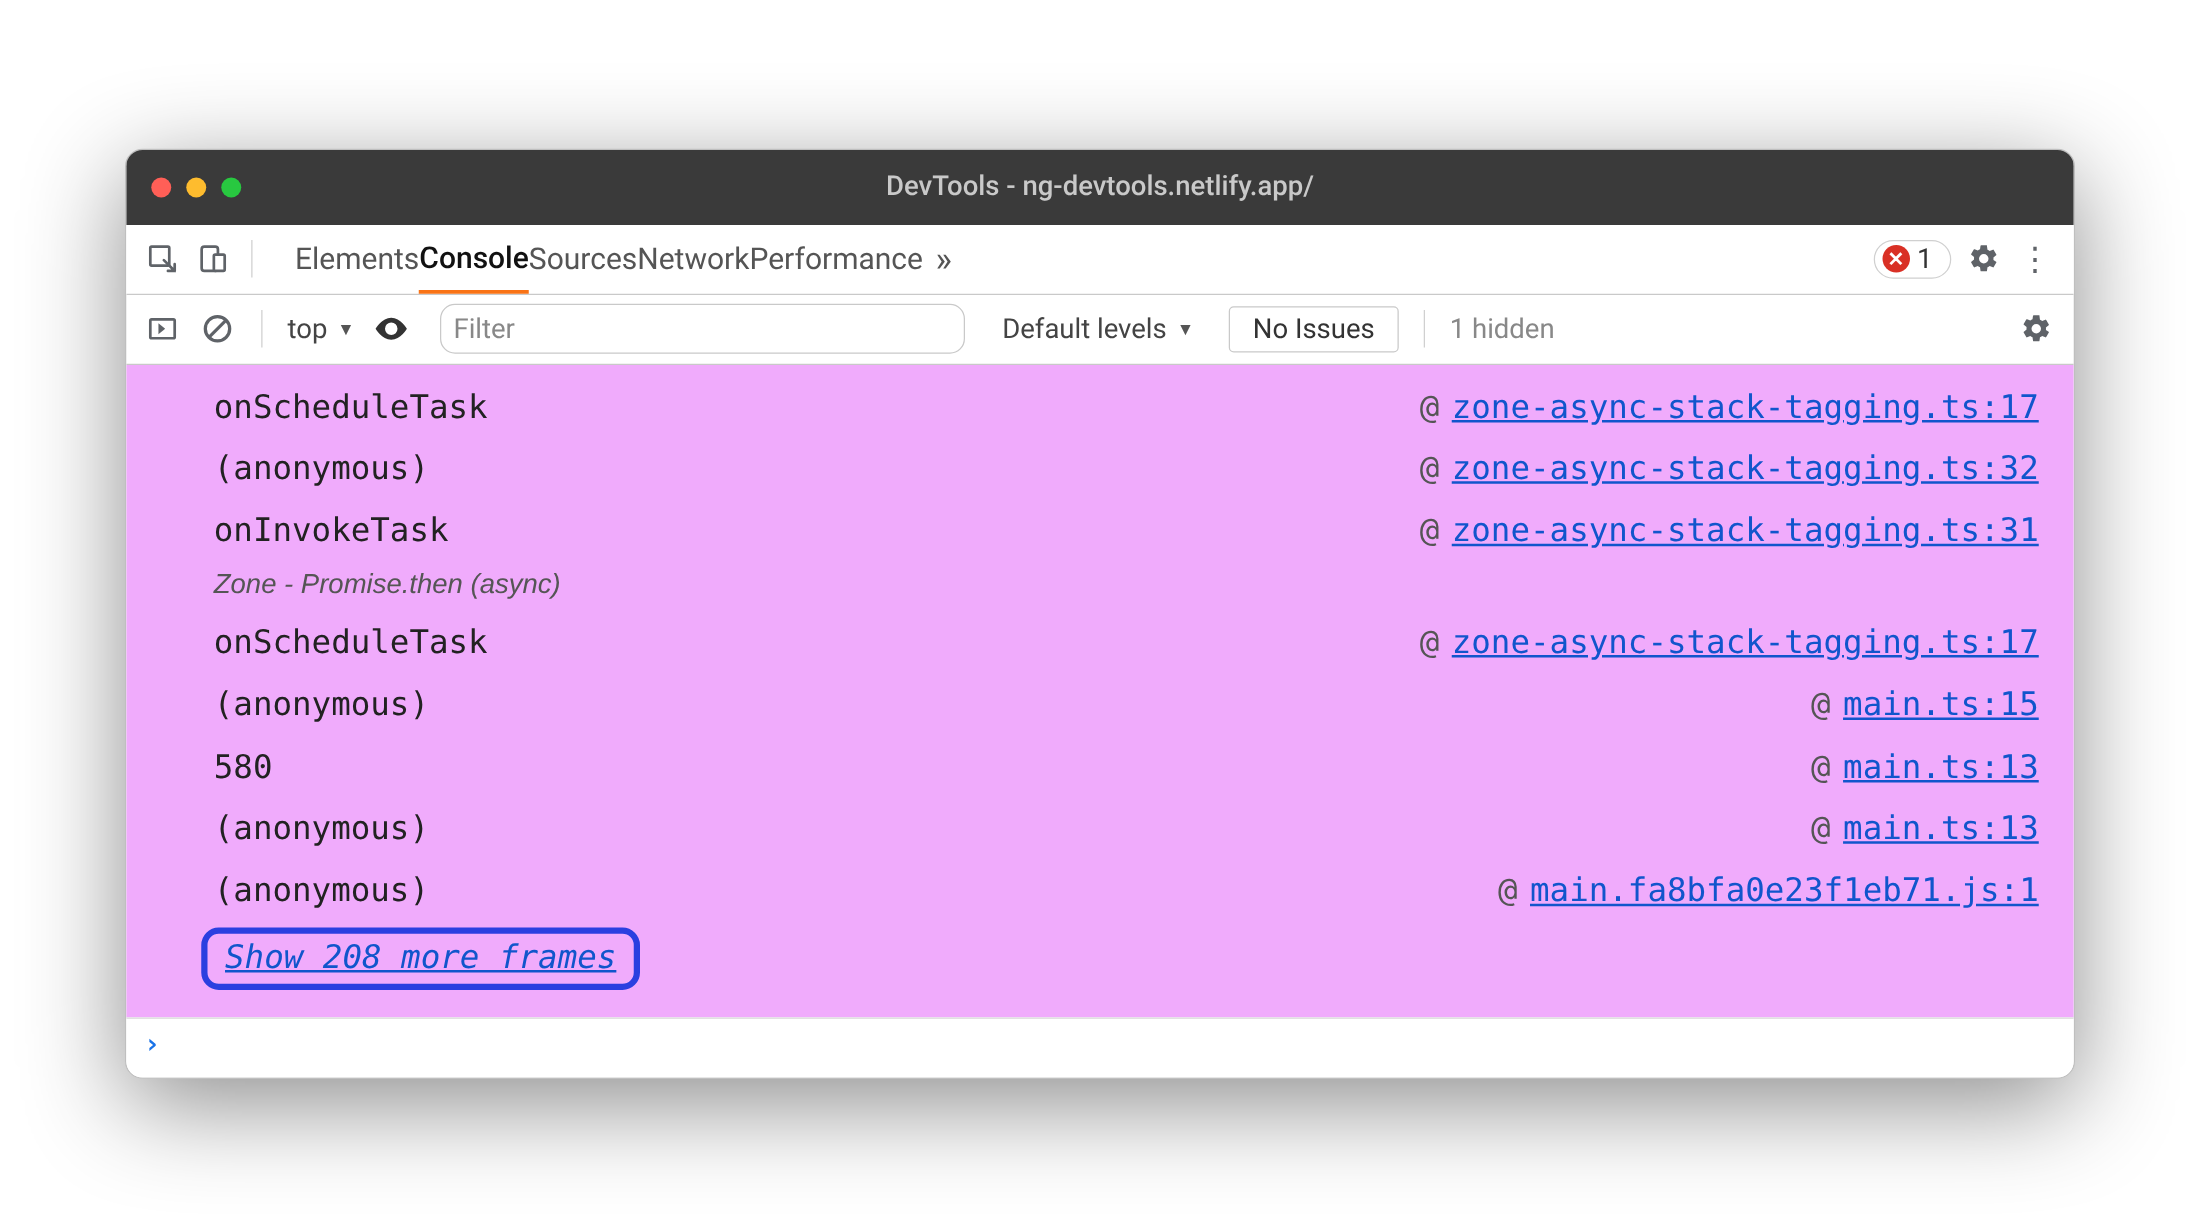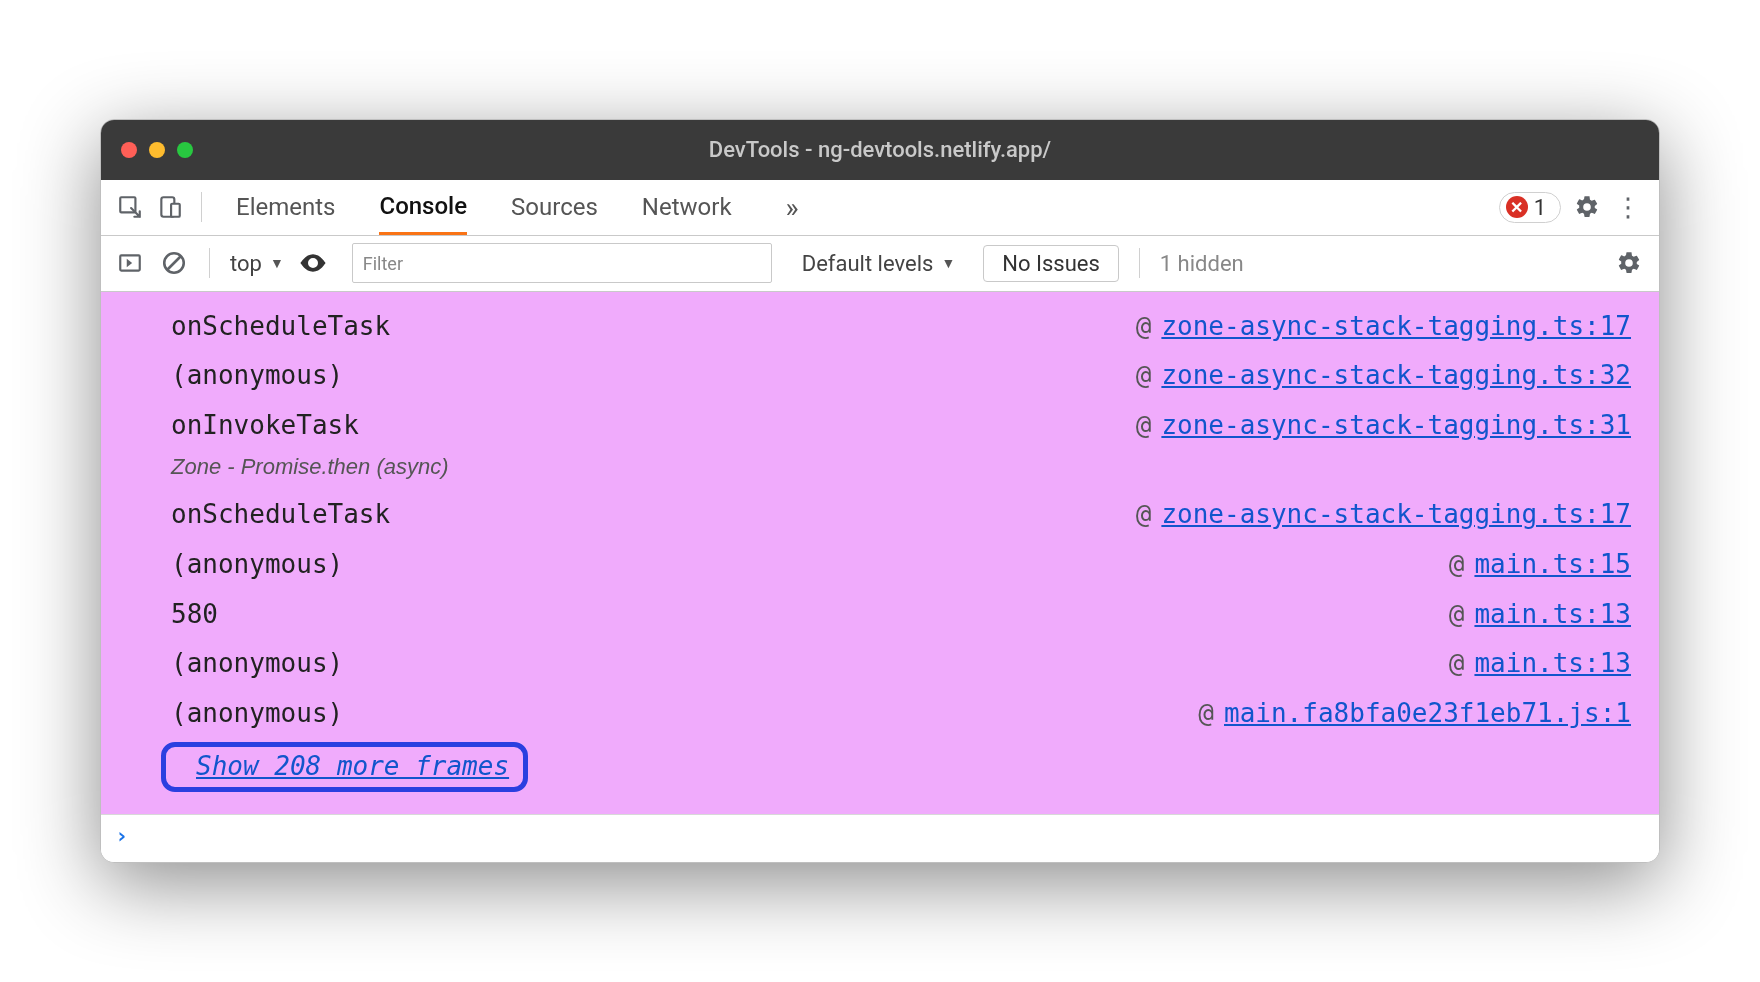--- a/index.html
+++ b/index.html
@@ -47,21 +47,21 @@
     border-bottom: 1px solid #c9c9c9;
     display:flex;
     align-items:center;
     padding: 0 14px;
     gap: 10px;
     font-size: 24px;
     color:#555;
   }
   .tabicon { width:30px; height:30px; display:flex; align-items:center; justify-content:center; color:#5f6368;}
   .vsep { width:1px; height:30px; background:#d0d0d0; margin: 0 6px;}
-  .tabs { display:flex; gap: 44px; padding-left: 18px; align-items:center; height:100%; }
+  .tabs { display:flex; padding-left: 18px; align-items:center; height:100%; }
   .tab { height:100%; display:flex; align-items:center; cursor:pointer; color:#555; }
   .tab.active { color:#111; border-bottom: 3px solid #f97316; font-weight:500; }
   .tab-overflow { font-size:28px; color:#555; padding: 0 10px; cursor:pointer;}
   .spacer { flex:1; }
   .errpill {
     display:flex; align-items:center; gap:6px;
     border:1px solid #d0d0d0; border-radius: 16px;
     padding: 2px 14px 2px 6px;
     color:#333; font-size:22px;
   }
@@ -83,23 +83,23 @@
   }
   .cticon { width:30px;height:30px; display:flex;align-items:center;justify-content:center; cursor:pointer;}
   .select {
     display:flex; align-items:center; gap:8px; cursor:pointer;
   }
   .select .tri, .levels .tri { font-size:14px; color:#555;}
   .eye {cursor:pointer;}
   .filterbox {
     width: 420px; height:40px;
     border:1px solid #c9c9c9;
-    border-radius:2px;
+    border-radius:12px;
     padding: 4px 10px;
-    font-size:18px; color:#888;
+    font-size:22px; color:#888;
     display:flex; align-items:center;
     margin-left: 10px;
   }
   .levels { display:flex; align-items:center; gap:8px; cursor:pointer; margin-left: 16px; text-align: right;}
   .issues-btn {
     border:1px solid #c9c9c9;
     border-radius:4px;
     padding: 5px 18px;
     font-size:22px;
     color:#333;
@@ -145,21 +145,20 @@
     padding: 4px 14px 6px 14px;
     display:inline-block;
   }
   .morelink {
     font-family: ui-monospace, SFMono-Regular, Menlo, Consolas, monospace;
     font-size: 26px;
     font-style: italic;
     color:#1155cc;
     text-decoration: underline;
     cursor:pointer;
-    margin-left:16px;
   }
 
   .promptrow {
     border-top:1px solid #d8d8d8;
     display:flex; align-items:center;
     padding: 8px 14px 14px 14px;
     background:#fff;
   }
   .promptcaret {
     color:#1a73e8; font-size:22px; font-weight:700;
@@ -196,20 +195,21 @@
         <rect x="13" y="9" width="8" height="12" rx="1" fill="#fff"></rect>
       </svg>
     </div>
     <div class="vsep"></div>
 
     <div class="tabs">
       <div class="tab">Elements</div>
       <div class="tab active">Console</div>
       <div class="tab">Sources</div>
       <div class="tab">Network</div>
+      <div class="tab">Performance</div>
       <div class="tab-overflow">»</div>
     </div>
 
     <div class="spacer"></div>
 
     <div class="errpill">
       <span class="errcircle">✕</span>
       <span>1</span>
     </div>
     <div class="gear">

